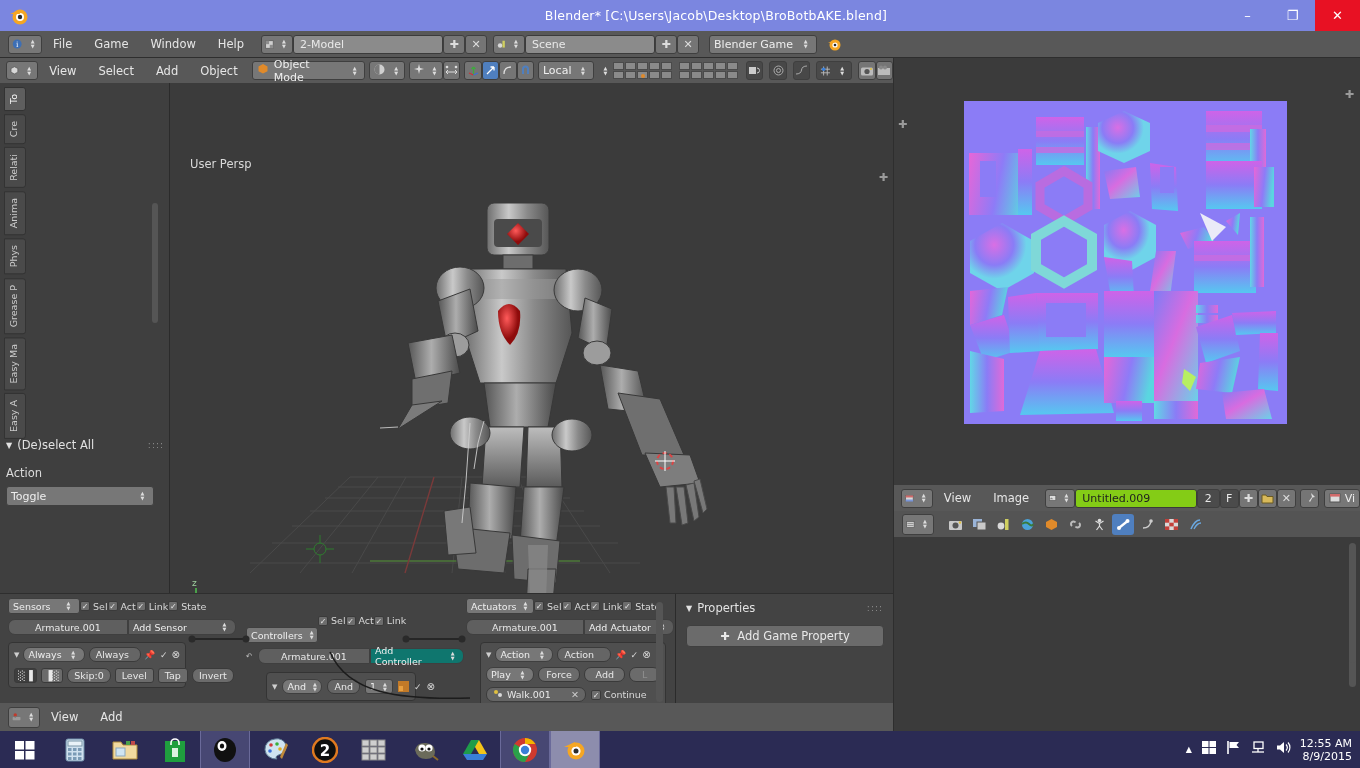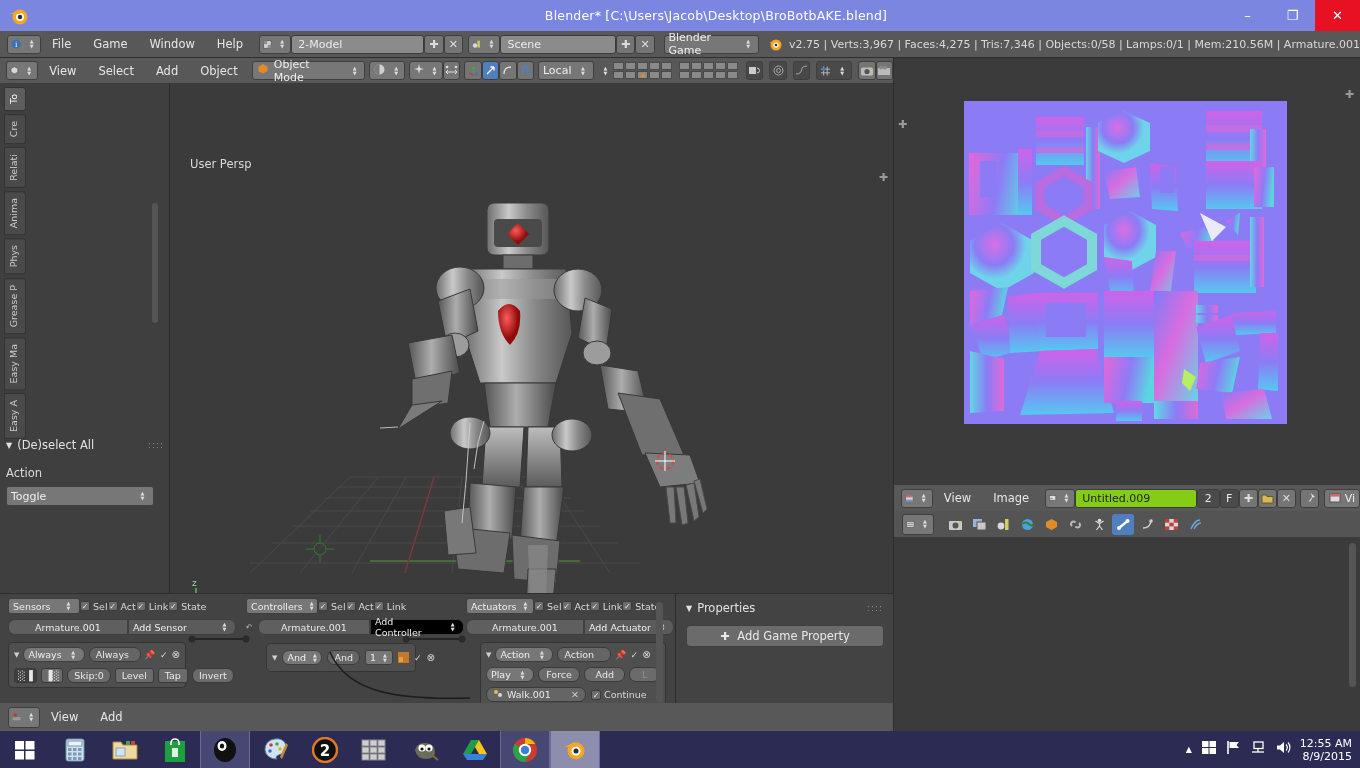--- a/index.html
+++ b/index.html
@@ -177,21 +177,20 @@
     <span style="width:10px"></span>
     <span style="display:flex;align-items:center;">
       <svg width="15" height="15" viewBox="0 0 15 15">
           <circle cx="8" cy="8" r="5.5" fill="#f5a623"></circle>
           <circle cx="8" cy="8" r="2.6" fill="#fff"></circle>
           <circle cx="8" cy="8" r="1.3" fill="#2b2b2b"></circle>
           <path d="M1 6 L7 3.5 L7.5 6 Z" fill="#f5a623"></path>
         </svg>
     </span>
     <span style="width:7px"></span>
-    <span id="statusinfo">v2.75 | Verts:3,967 | Faces:4,275 | Tris:7,346 | Objects:0/58 | Lamps:0/1 | Mem:210.56M | Armature.001</span>
   </div>
 
   <div id="viewRegion">
     <div id="viewHdr" class="hdr">
       <span style="width:8px"></span>
       <span class="drop" style="width:32px;padding:0 3px;">
         <svg width="13" height="13" viewBox="0 0 13 13">
             <path d="M6.5 1 L11.5 3.5 L11.5 9 L6.5 11.5 L1.5 9 L1.5 3.5 Z" fill="#d8d8d8" stroke="#555"></path>
           </svg>
         <span class="spin">▲<br>▼</span>
@@ -777,41 +776,41 @@
             </span>
             <span class="mini flat">Level</span>
             <span class="mini flat">Tap</span>
             <span class="mini" style="width:46px;">Invert</span>
           </div>
         </div>
       </div>
 
       <div class="lcol" style="left:246px;width:220px;">
         <div class="lrow">
-          <span class="drop" style="width:72px;height:16px;justify-content:space-between;font-size:9.5px;">
+          <span class="drop" style="width:72px;height:16px;justify-content:space-between;font-size:9.5px;margin-top:29px;">
             <span>Controllers</span>
             <span class="spin">▲<br>▼</span>
           </span>
           <span class="chk">
               <i class="chkbox">✓</i>
               <em style="font-style:normal">Sel</em>
             </span>
           <span class="chk">
               <i class="chkbox">✓</i>
               <em style="font-style:normal">Act</em>
             </span>
           <span class="chk">
               <i class="chkbox">✓</i>
               <em style="font-style:normal">Link</em>
             </span>
         </div>
         <div class="lrow" style="margin-top:5px;gap:0;">
           <span style="color:#bbb;font-size:8px;width:12px;">↶</span>
           <span class="wdg dark" style="width:112px;height:16px;justify-content:center;border-radius:7px 0 0 7px;font-size:9.5px;">Armature.001</span>
-          <span class="drop" style="width:94px;height:16px;justify-content:flex-start;border-radius:0 7px 7px 0;font-size:9.5px;background:#000000;">
+          <span class="drop" style="width:94px;height:16px;justify-content:flex-start;border-radius:0 7px 7px 0;font-size:9.5px;background:#0f766e;">
             <span>Add Controller</span>
             <span class="spin">▲<br>▼</span>
           </span>
         </div>
         <div class="brick" style="margin-top:8px;margin-left:20px;width:150px;">
           <div class="lrow" style="gap:5px;">
             <span style="color:#cfcfcf;font-size:7px;">▼</span>
             <span class="drop" style="width:40px;height:15px;justify-content:space-between;font-size:9.5px;border-radius:7px;">
               <span>And</span>
               <span class="spin">▲<br>▼</span>

